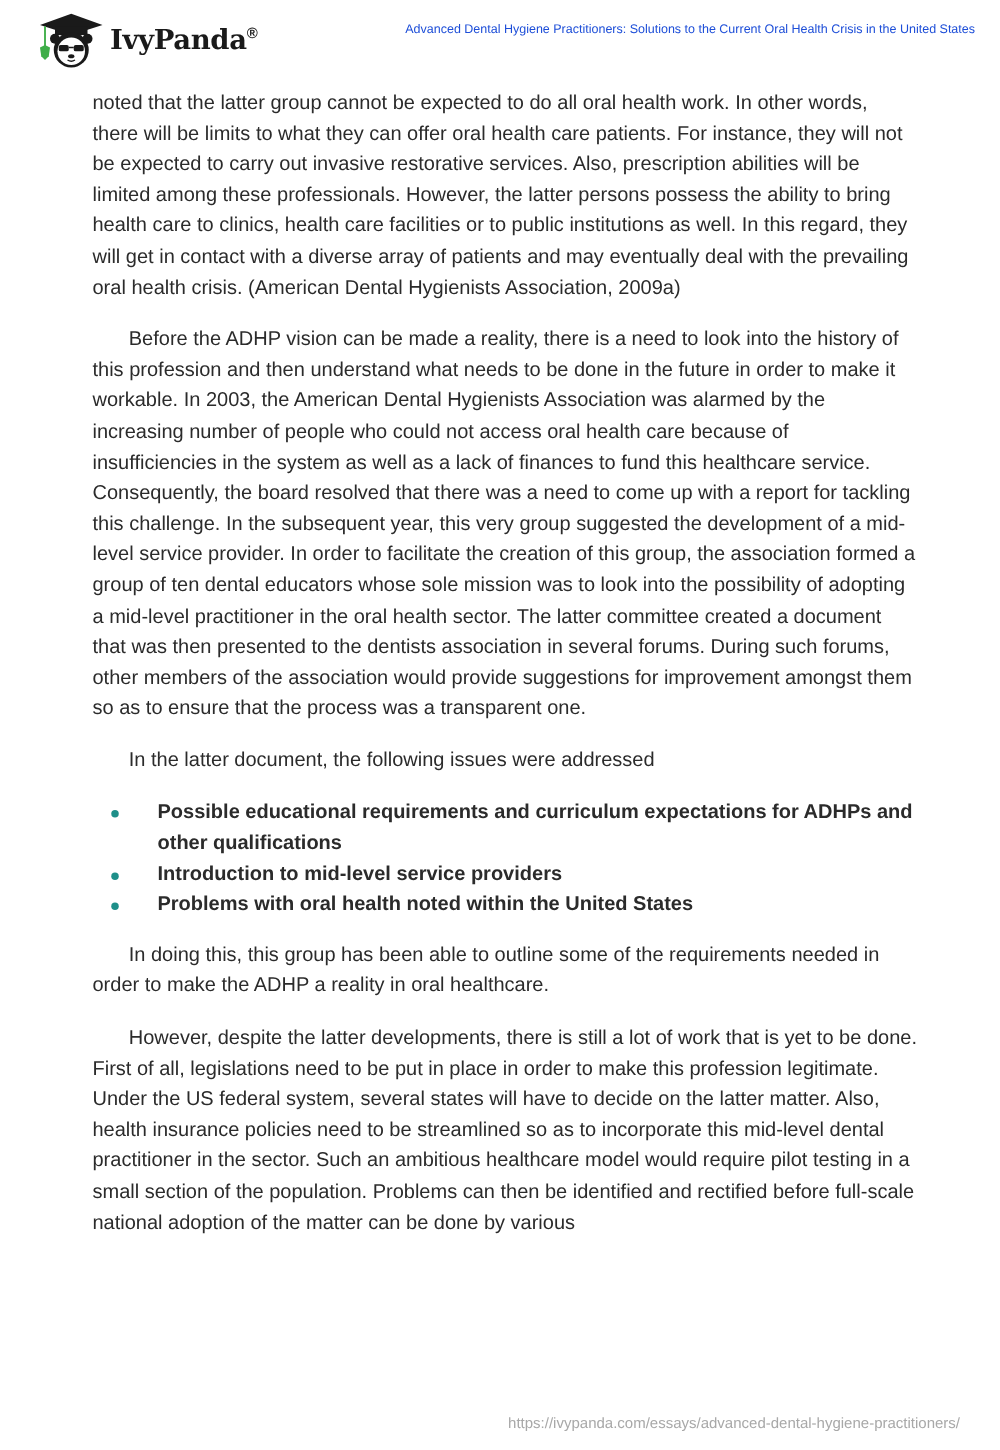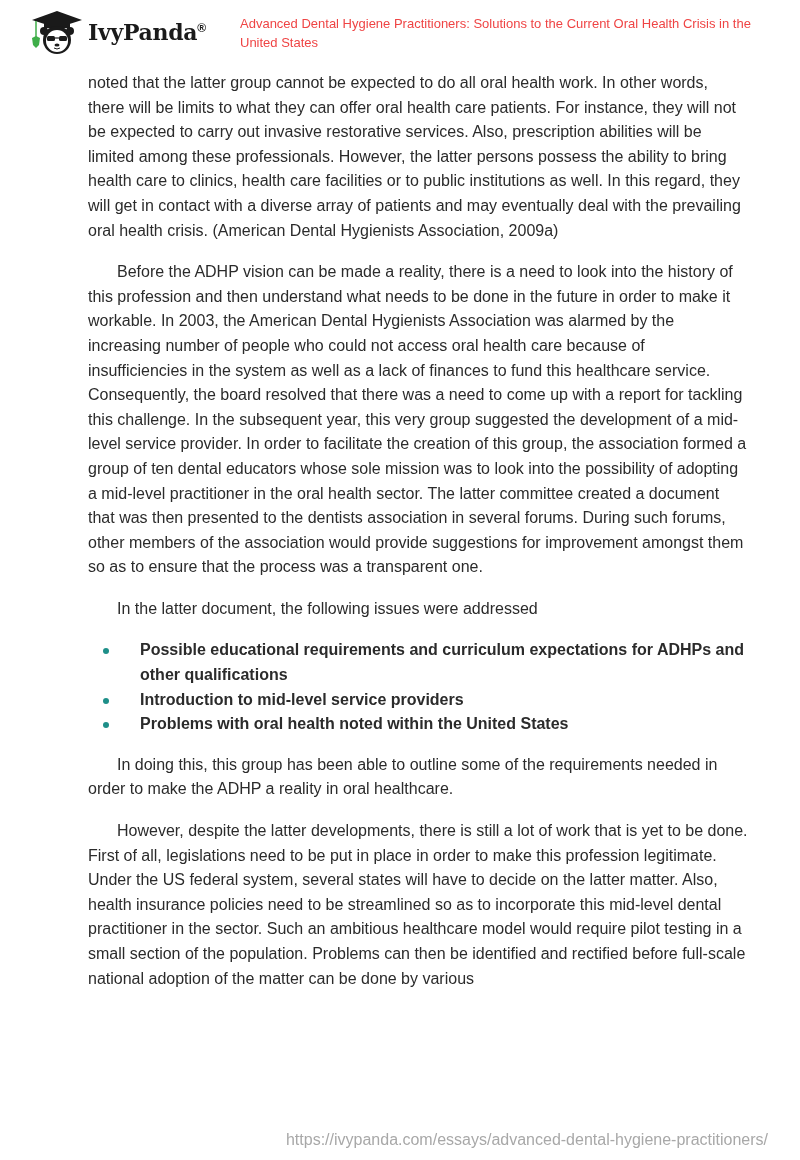--- a/index.html
+++ b/index.html
@@ -2,28 +2,28 @@
 <html><head>
   <meta charset="utf-8">
   <style>
     html, body { margin: 0; padding: 0; background: #ffffff; }
     body { width: 800px; height: 1160px; position: relative; overflow: hidden; font-family: "Liberation Sans", sans-serif; color: #2b2b2b; }
     .header { position: absolute; top: 0; left: 12px; width: 800px; height: 60px; }
     .logo { position: absolute; left: 16px; top: 8px; display: flex; align-items: center; }
     .logo svg { width: 58px; height: 48px; }
     .logo-text { font-family: "DejaVu Serif", serif; font-weight: bold; font-size: 22px; color: #1a1a1a; margin-left: 2px; letter-spacing: -0.3px; }
     .logo-text sup { font-size: 12px; font-family: "Liberation Sans", sans-serif; }
-    .doc-title { position: absolute; right: 32px; top: 14px; width: 540px; font-size: 13px; line-height: 19px; color: #ef4444; }
-    .content { position: absolute; left: 88px; top: 71px; width: 660px; font-size: 16px; line-height: 24.6px; color: #2b2b2b; }
+    .doc-title { position: absolute; right: 32px; top: 14px; width: 540px; text-align: right; font-size: 10px; line-height: 19px; color: #1d4ed8; }
+    .content { position: absolute; left: 74px; top: 71px; width: 660px; font-size: 16px; line-height: 24.6px; color: #2b2b2b; }
     .content p { margin: 0 0 17px 0; }
     .indent { text-indent: 29px; }
     ul.issues { list-style: none; margin: 0 0 16px 0; padding: 0; font-weight: bold; }
     ul.issues li { position: relative; padding-left: 52px; }
     ul.issues li .bullet { position: absolute; left: 15px; top: 10px; width: 6px; height: 6px; border-radius: 50%; background: #1e8f89; }
-    .footer-url { position: absolute; right: 32px; top: 1131px; font-size: 16px; color: #a8a8a8; }
+    .footer-url { position: absolute; right: 32px; top: 1131px; font-size: 12px; color: #a8a8a8; }
   </style>
 </head>
 <body>
 
 <div class="header">
   <div class="logo">
     <svg viewBox="0 0 58 48">
       <polygon points="4,12 29,3 54,12 29,20" fill="#1a1a1a"></polygon>
       <rect x="16" y="13" width="26" height="7" fill="#1a1a1a"></rect>
       <line x1="8" y1="13" x2="8" y2="30" stroke="#3fae49" stroke-width="1.5"></line>

